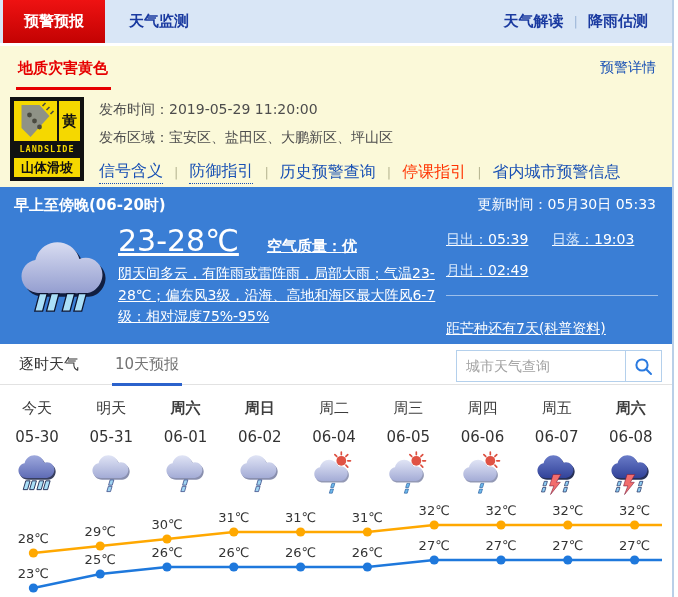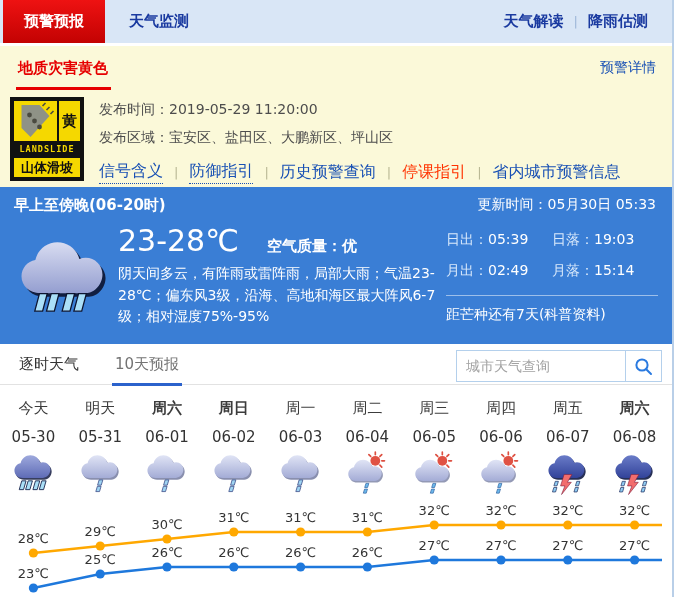--- a/index.html
+++ b/index.html
@@ -54,31 +54,31 @@
   .alink { font-size: 16px; color: #1850b4; text-decoration: none; cursor: pointer; }
   .alink.dotted { border-bottom: 1px dotted #1850b4; padding-bottom: 1px; }
   .alink.red { color: #ff3300; }
   .lsep { color: #b9b894; margin: 0 11px; font-size: 13px; }
 
   
   .panel { background: #3a7ed5; color: #fff; height: 157px; width: 672px; padding-top: 9px; }
   .panel-head { display: flex; justify-content: space-between; padding: 0 16px 0 14px; }
   .period { font-size: 15px; font-weight: bold; }
   .update { font-size: 14px; }
-  .panel-body { display: flex; padding: 4px 14px 0 12px; }
+  .panel-body { display: flex; padding: 4px 14px 0 12px; text-decoration: underline; }
   .big-icon { width: 98px; flex: none; padding-top: 10px; }
   .panel-mid { width: 336px; padding-left: 8px; padding-top: 4px; }
   .temp-row { display: flex; align-items: baseline; gap: 28px; }
   .temp { font-size: 30px; }
   .aqi { font-size: 15px; font-weight: bold; }
   .desc { font-size: 14px; line-height: 1.55; margin-top: 5px; }
   .panel-right { margin-left: auto; width: 212px; padding-top: 12px; font-size: 14px; }
   .sm-grid { display: grid; grid-template-columns: 1fr 1fr; row-gap: 13px; }
   .sm-label { color: #d9e9fb; }
-  .solar { border-top: 1px solid rgba(255,255,255,.5); margin-top: 15px; padding-top: 10px;
+  .solar { border-top: 1px solid rgba(255,255,255,.5); margin-top: 15px; padding-top: 24px;
            color: #fff; text-decoration: none; display: block; cursor: pointer; }
 
   
   .ftabs { margin-top: 8px; height: 33px; display: flex; align-items: flex-end;
            border-bottom: 1px solid #e2e2e2; padding-left: 16px; width: 672px; }
   .ftab { font-size: 15px; color: #333; margin-right: 30px; padding: 0 3px 9px 3px;
           border-bottom: 3px solid transparent; margin-bottom: -2px; cursor: pointer; }
   .ftab.active { color: #737373; border-bottom-color: #2b62cc; }
   .search { margin-left: auto; margin-right: 10px; margin-bottom: 2px; display: flex;
             border: 1px solid #b4d0ec; height: 32px; background: #fff; }
@@ -265,21 +265,20 @@
           <span class="temp">23-28℃</span>
           <span class="aqi"><span>空气质量：</span><span>优</span></span>
         </div>
         <p class="desc">阴天间多云，有阵雨或雷阵雨，局部大雨；气温23-28℃；偏东风3级，沿海、高地和海区最大阵风6-7级；相对湿度75%-95%</p>
       </div>
       <div class="panel-right">
         <div class="sm-grid" id="sun-moon">
             <div><span class="sm-label">日出：</span><span>05:39</span></div>
             <div><span class="sm-label">日落：</span><span>19:03</span></div>
             <div><span class="sm-label">月出：</span><span>02:49</span></div>
-            <div><span class="sm-label">月落：</span><span>15:14</span></div>
           </div>
         <a class="solar">距芒种还有7天(科普资料)</a>
       </div>
     </div>
   </div>
 
   <div class="ftabs">
     <div class="ftab">逐时天气</div>
     <div class="ftab active">10天预报</div>
     <div class="search">
@@ -297,23 +296,20 @@
       <div class="day"><div class="dname">今天</div><div class="ddate">05-30</div><svg class="dicon">
           <use href="#ic-heavy-rain"></use>
         </svg></div>
       <div class="day"><div class="dname">明天</div><div class="ddate">05-31</div><svg class="dicon">
           <use href="#ic-shower"></use>
         </svg></div>
       <div class="day bold"><div class="dname">周六</div><div class="ddate">06-01</div><svg class="dicon">
           <use href="#ic-shower"></use>
         </svg></div>
       <div class="day bold"><div class="dname">周日</div><div class="ddate">06-02</div><svg class="dicon">
-          <use href="#ic-shower"></use>
-        </svg></div>
-      <div class="day"><div class="dname">周一</div><div class="ddate">06-03</div><svg class="dicon">
           <use href="#ic-shower"></use>
         </svg></div>
       <div class="day"><div class="dname">周二</div><div class="ddate">06-04</div><svg class="dicon">
           <use href="#ic-sun-shower"></use>
         </svg></div>
       <div class="day"><div class="dname">周三</div><div class="ddate">06-05</div><svg class="dicon">
           <use href="#ic-sun-shower"></use>
         </svg></div>
       <div class="day"><div class="dname">周四</div><div class="ddate">06-06</div><svg class="dicon">
           <use href="#ic-sun-shower"></use>

